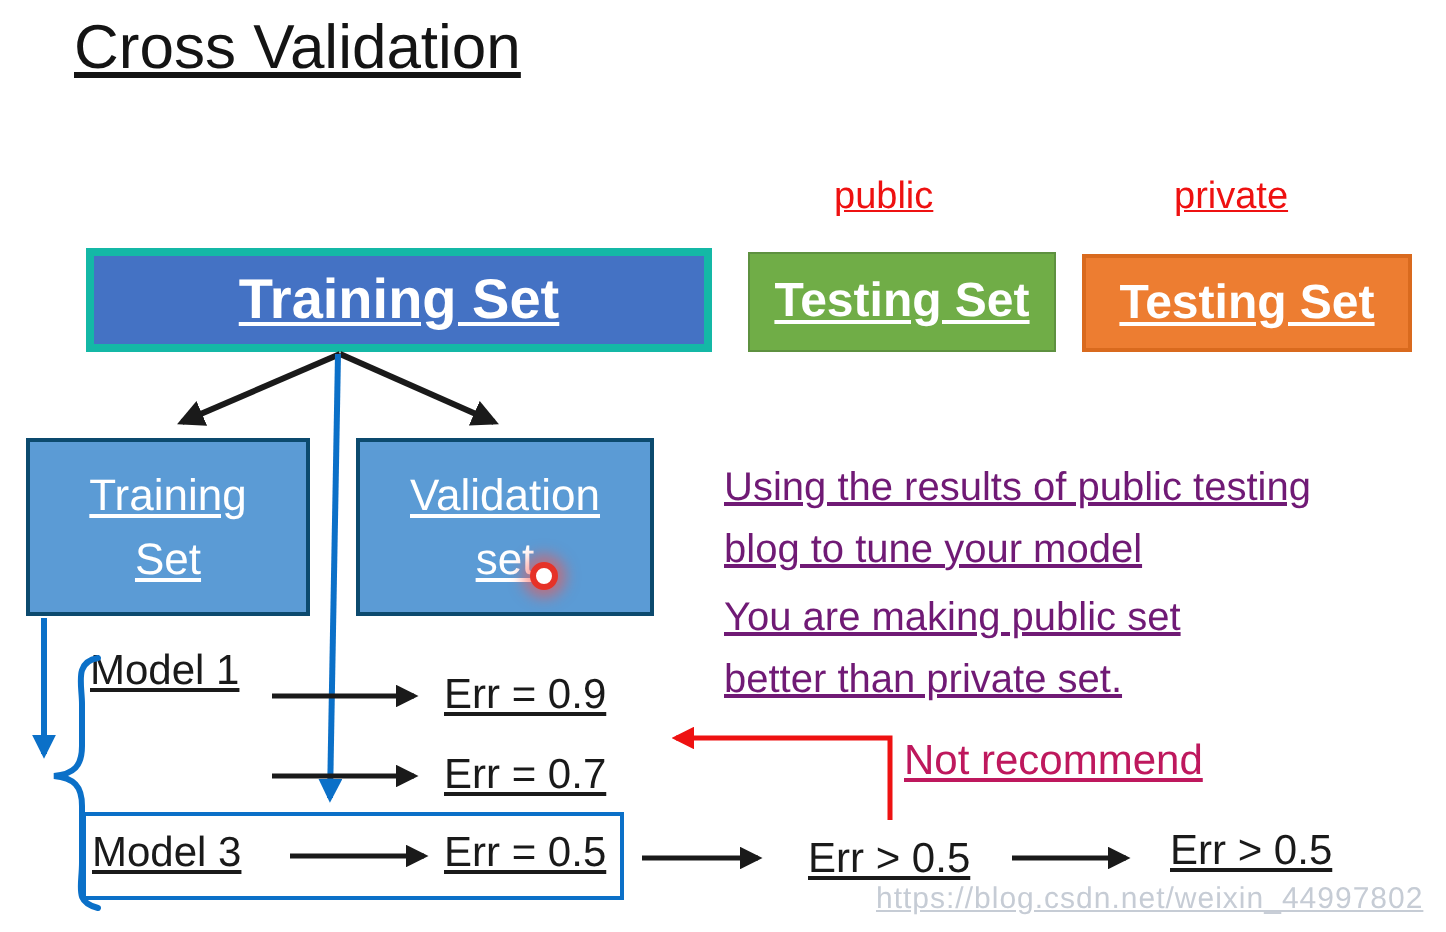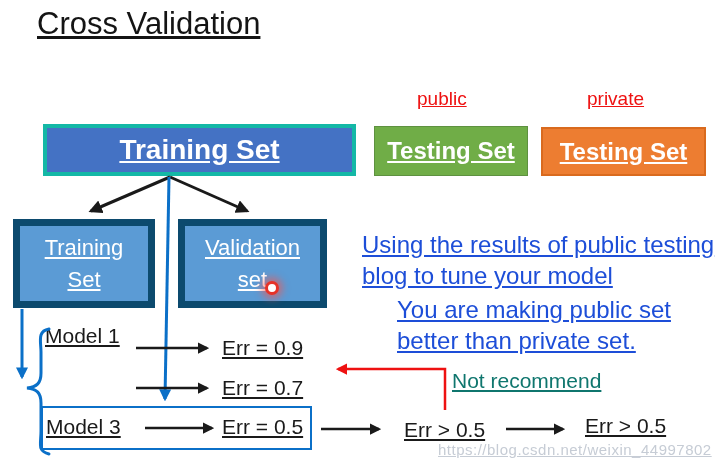--- a/index.html
+++ b/index.html
@@ -12,29 +12,29 @@
     left:37px;top:6px;font-size:31px;font-weight:400;color:#141414;letter-spacing:0px;
   }
   .red-label{color:#ee1111;font-size:19px;font-weight:400;}
   .box{
     display:flex;align-items:center;justify-content:center;text-align:center;
     color:#ffffff;box-sizing:border-box;z-index:1;
   }
   .box-green{left:374px;top:126px;width:154px;height:50px;background:#70ad47;border:1px solid #5e9140;font-size:24px;font-weight:700;}
   .box-orange{left:541px;top:127px;width:165px;height:49px;background:#ed7d31;border:2px solid #d96a1e;font-size:24px;font-weight:700;}
   .box-darkblue{left:14px;top:124px;width:313px;height:52px;background:#4472c4;border:4px solid #14b8a6;font-size:28px;font-weight:700;margin-left:29px;}
-  .box-lightblue{background:#5b9bd5;border:7px solid #0c4a6e;font-size:22px;font-weight:400;flex-direction:column;line-height:32px;}
+  .box-lightblue{background:#5b9bd5;border:2px solid #0c4a6e;font-size:22px;font-weight:400;flex-direction:column;line-height:32px;}
   .box-train2{left:13px;top:219px;width:142px;height:89px;}
   .box-valid{left:178px;top:219px;width:149px;height:89px;}
-  .note{font-size:24px;line-height:31px;color:#1d4ed8;z-index:2;}
+  .note{font-size:20px;line-height:31px;color:#701a75;z-index:2;}
   .note span{display:block;}
   .model-text{font-size:21px;color:#1a1a1a;z-index:2;}
   .model3-rect{left:41px;top:406px;width:271px;height:44px;border:2px solid #0b70c8;box-sizing:border-box;z-index:1;}
   .err-text{font-size:21px;color:#1a1a1a;z-index:2;}
-  .not-recommend{left:452px;top:369px;font-size:21px;color:#0f766e;z-index:2;}
+  .not-recommend{left:452px;top:369px;font-size:21px;color:#be185d;z-index:2;}
   .watermark{left:438px;top:441px;font-size:15px;color:#c6ccd5;letter-spacing:0.5px;z-index:2;}
   .cursor-dot{
     left:272px;top:288px;width:8px;height:8px;border-radius:50%;
     background:#ffffff;border:3px solid #e63228;
     box-shadow:0 0 7px 4px rgba(255,80,70,0.55);
     transform:translate(-50%,-50%);z-index:4;
   }
   svg.overlay{position:absolute;left:0;top:0;z-index:3;pointer-events:none;}
 </style>
 </head>
@@ -57,21 +57,21 @@
   </div>
   <div class="abs box box-lightblue box-valid">
     <span>Validation</span>
     <span>set</span>
   </div>
 
   <div class="abs note" style="left:362px;top:229px;">
     <span>Using the results of public testing</span>
     <span>blog to tune your model</span>
   </div>
-  <div class="abs note" style="left:362px;top:294px;margin-left:35px;">
+  <div class="abs note" style="left:362px;top:294px;">
     <span>You are making public set</span>
     <span>better than private set.</span>
   </div>
 
   <div class="abs model-text" style="left:45px;top:324px;">Model 1</div>
   <div class="abs err-text" style="left:222px;top:336px;">Err = 0.9</div>
 
   <div class="abs err-text" style="left:222px;top:376px;">Err = 0.7</div>
 
   <div class="abs model3-rect"></div>

